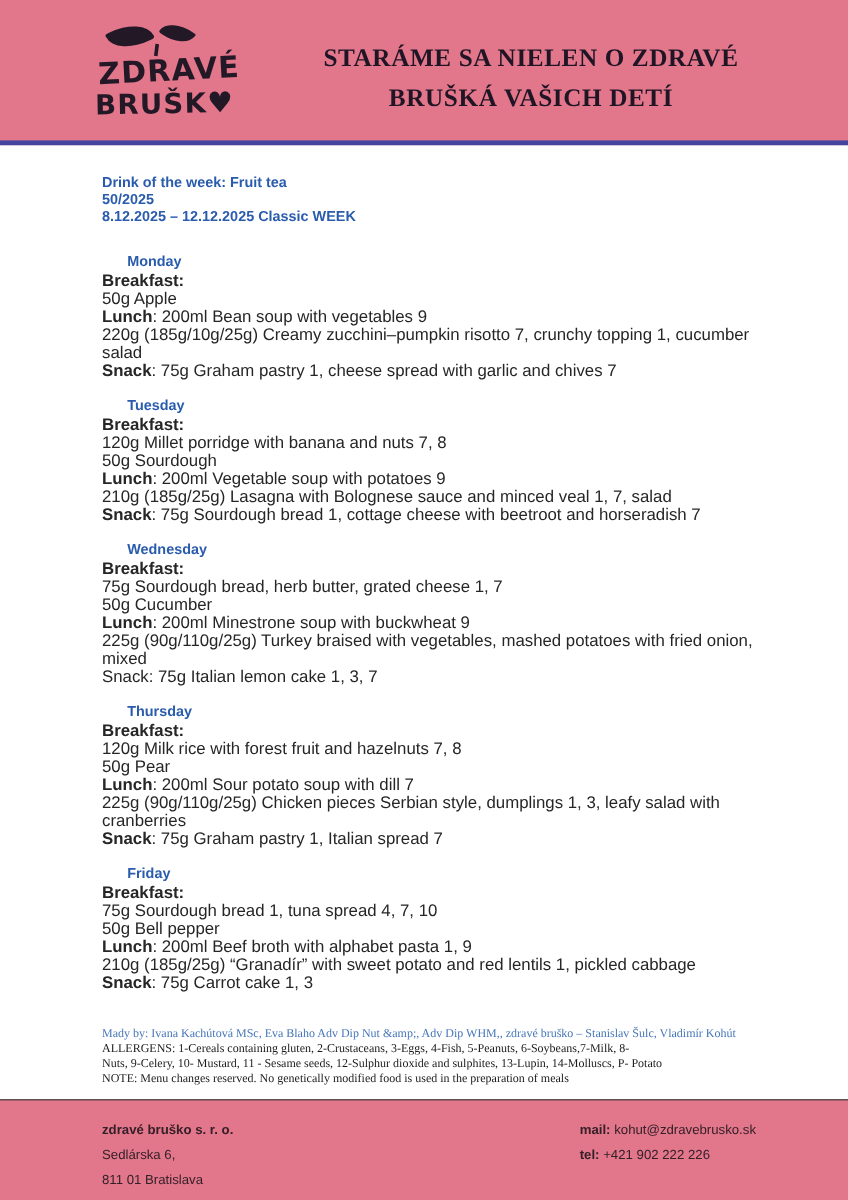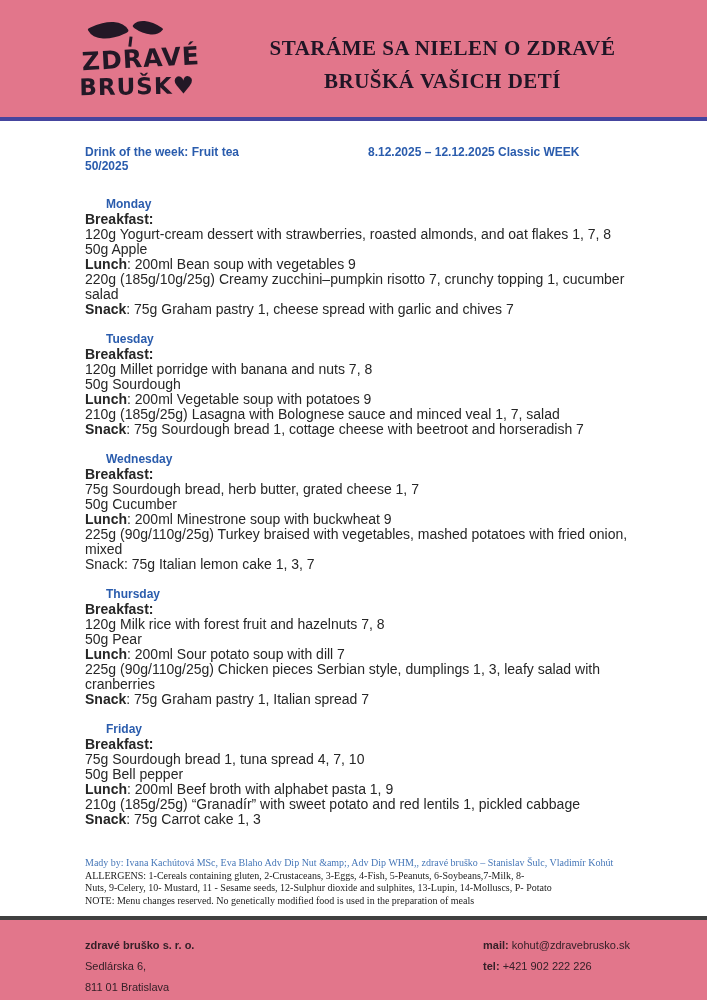--- a/index.html
+++ b/index.html
@@ -64,20 +64,21 @@
   .main {
     padding: 24px 57px 0 85px;
   }
   .info-row {
     display: flex;
     font-weight: bold;
     font-size: 12px;
     line-height: 14px;
     color: #2a5cad;
     margin-bottom: 24px;
+    flex-direction: column;
   }
   .info-drink { width: 283px; }
   .info-week { flex: 1; }
 
   .day { margin-bottom: 15px; }
   .day-name {
     color: #2a5cad;
     font-weight: bold;
     font-size: 12px;
     line-height: 15px;
@@ -99,21 +100,21 @@
     color: #1b1b1b;
   }
   .notes .made-by { color: #4677b8; }
 
   
   .footer {
     position: absolute;
     left: 0; right: 0; bottom: 0;
     height: 84px;
     background: #e2768b;
-    border-top: 4px solid #404040;
+    border-top: 1px solid #404040;
     display: flex;
     justify-content: space-between;
     padding: 15px 77px 0 85px;
     color: #352028;
     font-size: 11px;
     line-height: 21px;
   }
   .footer .bold { font-weight: bold; }
 </style>
 </head>
@@ -141,21 +142,20 @@
       <div class="info-drink">
         <div>Drink of the week: Fruit tea</div>
         <div>50/2025</div>
       </div>
       <div class="info-week">8.12.2025 – 12.12.2025 Classic WEEK</div>
     </div>
 
     <div class="day">
       <div class="day-name">Monday</div>
       <div class="menu-line"><span class="lbl">Breakfast:</span><span></span></div>
-      <div class="menu-line"><span class="lbl"></span><span>120g Yogurt-cream dessert with strawberries, roasted almonds, and oat flakes 1, 7, 8</span></div>
       <div class="menu-line"><span class="lbl"></span><span>50g Apple</span></div>
       <div class="menu-line"><span class="lbl">Lunch</span><span>: 200ml Bean soup with vegetables 9</span></div>
       <div class="menu-line"><span class="lbl"></span><span>220g (185g/10g/25g) Creamy zucchini–pumpkin risotto 7, crunchy topping 1, cucumber salad</span></div>
       <div class="menu-line"><span class="lbl">Snack</span><span>: 75g Graham pastry 1, cheese spread with garlic and chives 7</span></div>
     </div>
 
     <div class="day">
       <div class="day-name">Tuesday</div>
       <div class="menu-line"><span class="lbl">Breakfast:</span><span></span></div>
       <div class="menu-line"><span class="lbl"></span><span>120g Millet porridge with banana and nuts 7, 8</span></div>

